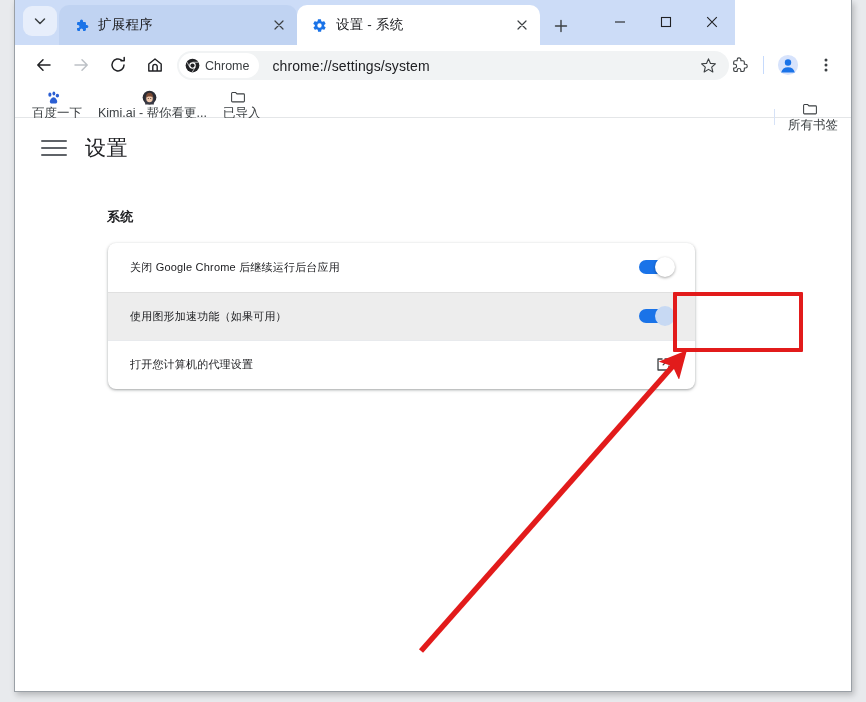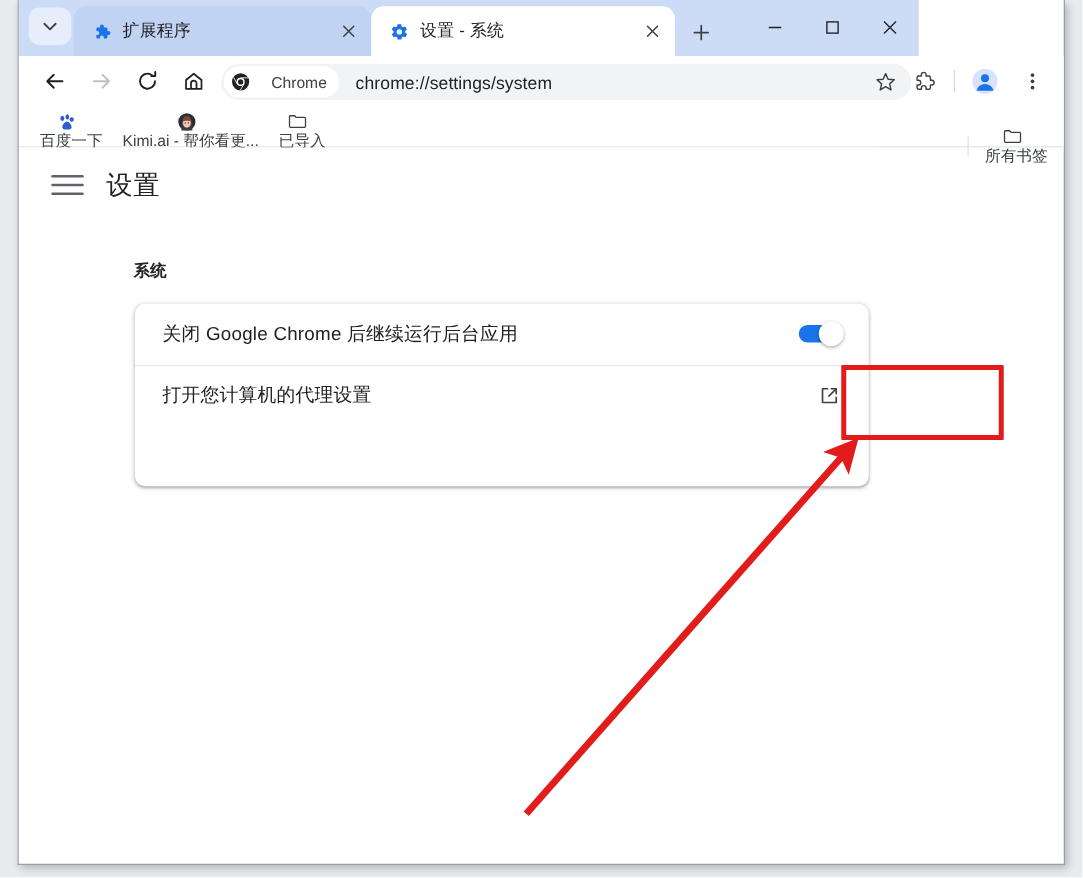--- a/index.html
+++ b/index.html
@@ -143,21 +143,20 @@
   }
   .chrome-chip {
     display: flex;
     align-items: center;
     height: 25px;
     margin-left: 2px;
     padding: 0 10px 0 6px;
     background: #ffffff;
     border-radius: 13px;
     flex: 0 0 auto;
-    gap: 12px;
   }
   .chrome-chip-label {
     font-size: 12.5px;
     color: #3c4043;
     margin-left: 5px;
   }
   .omnibox-url {
     font-size: 14px;
     color: #202124;
     margin-left: 13px;
@@ -303,21 +302,21 @@
     height: 48.6px;
     display: flex;
     align-items: center;
     padding: 0 22px 0 22px;
     cursor: pointer;
   }
   .row + .row { border-top: 1px solid #e8eaed; }
   .row.hover { background: #ededed; border-top-color: #e0e0e0; }
   .row-label {
     flex: 1 1 auto;
-    font-size: 15px;
+    font-size: 11px;
     color: #202124;
     letter-spacing: .2px;
   }
 
   
   .toggle {
     position: relative;
     width: 34px; height: 14px;
     flex: 0 0 34px;
     cursor: pointer;
@@ -577,20 +576,27 @@
       <div class="card">
 
         <div class="row">
           <span class="row-label">关闭 Google Chrome 后继续运行后台应用</span>
           <span class="toggle">
             <span class="track"></span>
             <span class="knob"></span>
           </span>
         </div>
 
+        <div class="row hover">
+          <span class="row-label">使用图形加速功能（如果可用）</span>
+          <span class="toggle focused">
+            <span class="track"></span>
+            <span class="knob"></span>
+          </span>
+        </div>
 
         <div class="row">
           <span class="row-label">打开您计算机的代理设置</span>
           <span class="ext-link">
             <svg width="17" height="17" viewBox="0 0 18 18">
               <path d="M8 3.2 H3.2 V14.8 H14.8 V10" fill="none" stroke="#3c4043" stroke-width="1.4" stroke-linejoin="round"></path>
               <path d="M10.6 3.2 H14.8 V7.4" fill="none" stroke="#3c4043" stroke-width="1.4" stroke-linecap="round" stroke-linejoin="round"></path>
               <path d="M14.4 3.6 L8.6 9.4" stroke="#3c4043" stroke-width="1.4" stroke-linecap="round"></path>
             </svg>
           </span>

